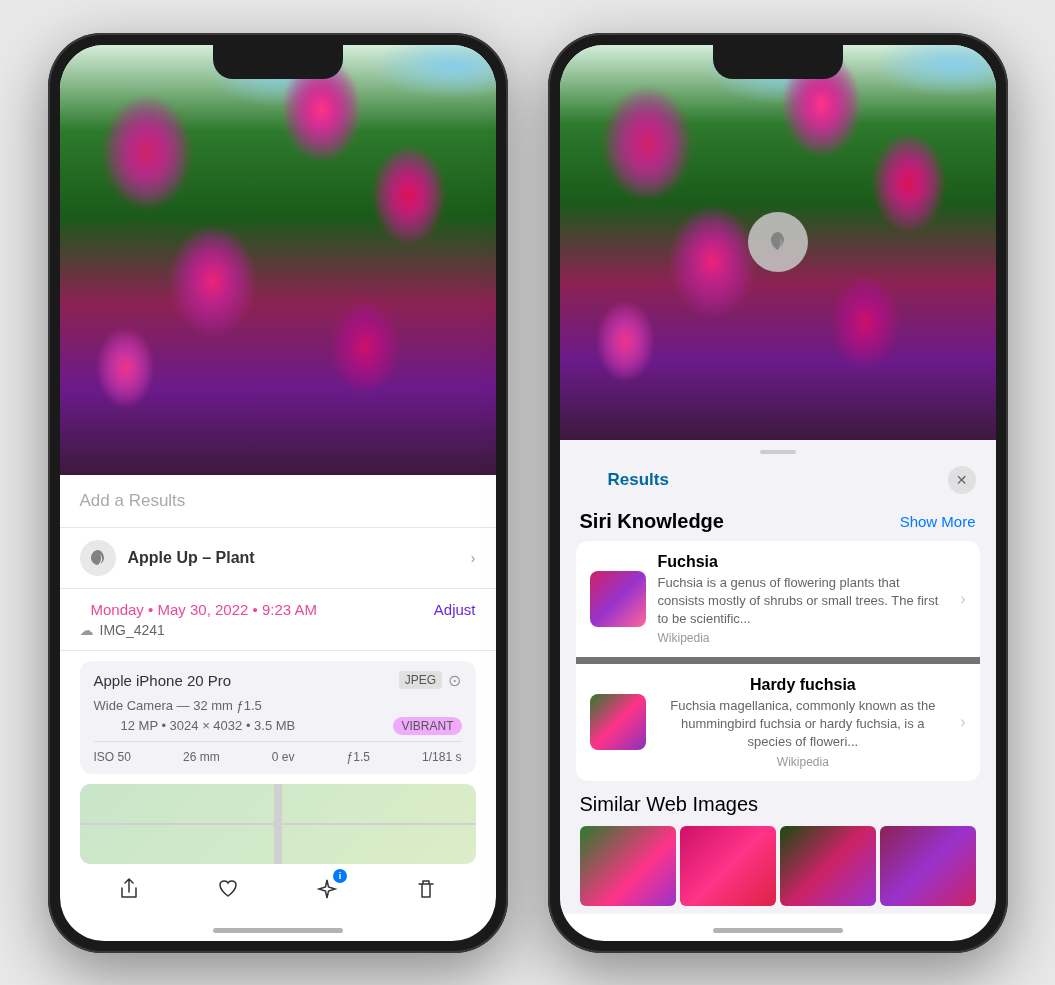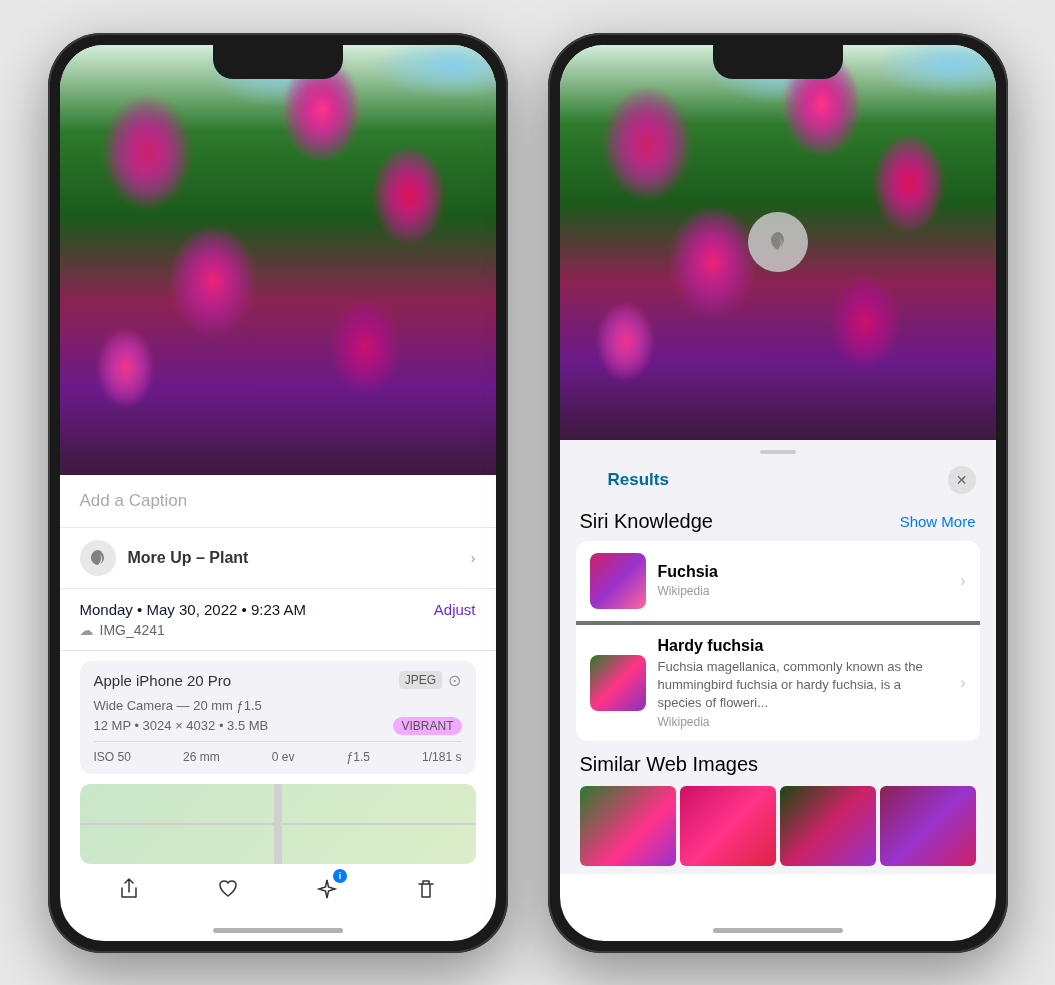--- a/index.html
+++ b/index.html
@@ -129,21 +129,22 @@
       border-bottom: 1px solid #e8e8e8;
     }
     .date-row {
       display: flex;
       justify-content: space-between;
       align-items: center;
       margin-bottom: 4px;
     }
     .date-text {
       font-size: 15px;
-      color: #0f172a;
+      color: #ec4899;
+      margin-left: 11px;
     }
     .adjust-btn {
       color: #6d28d9;
       font-size: 15px;
     }
     .filename-row {
       display: flex;
       align-items: center;
       gap: 6px;
     }
@@ -191,20 +192,21 @@
     .camera-detail {
       font-size: 13px;
       color: #666;
       margin-bottom: 4px;
     }
     .camera-specs {
       display: flex;
       justify-content: space-between;
       align-items: center;
       margin-bottom: 6px;
+      margin-left: 27px;
     }
     .specs-text {
       font-size: 13px;
       color: #666;
     }
     .vibrant-badge {
       background: #f0abfc;
       border-radius: 10px;
       padding: 2px 8px;
       font-size: 12px;
@@ -333,21 +335,21 @@
       font-size: 14px;
     }
     .section-header {
       display: flex;
       justify-content: space-between;
       align-items: center;
       padding: 8px 20px;
     }
     .section-title {
       font-size: 20px;
-      font-weight: 400;
+      font-weight: 700;
       color: #000;
       text-align: center;
     }
     .show-more-btn {
       color: #007aff;
       font-size: 15px;
     }
     .knowledge-card {
       background: #fff;
       margin: 0 16px;
@@ -355,21 +357,22 @@
       overflow: hidden;
     }
     .knowledge-item {
       display: flex;
       align-items: center;
       padding: 12px 14px;
       gap: 12px;
       position: relative;
     }
     .knowledge-item + .knowledge-item {
-      border-top: 4px solid #737373;
+      border-top: 7px solid #737373;
+      text-align: center;
     }
     .knowledge-thumb {
       width: 56px;
       height: 56px;
       border-radius: 8px;
       overflow: hidden;
       flex-shrink: 0;
     }
     .thumb-fuchsia {
       width: 100%;
@@ -443,31 +446,31 @@
 
   <div class="phone-frame">
     <div class="phone-screen">
       <div class="notch"></div>
 
       <div class="left-photo">
         <div class="flower-bg"></div>
       </div>
 
       <div class="caption-area">
-        <span class="caption-text">Add a Caption</span>
+        <span class="caption-text">Add a Results</span>
       </div>
 
       <div class="lookup-row">
         <div class="lookup-icon-circle">
           <svg width="20" height="20" viewBox="0 0 20 20">
             <path d="M10 2 C6 2 3 6 3 10 C3 14 7 17 10 17 C13 14 14 10 12 6 C14 8 15 12 13 15 C15 13 16 10 14 7 C15 9 15 13 12 16 C14 15 16 13 16 10 C16 6 13 2 10 2 Z" fill="#555" opacity="0.7"></path>
           </svg>
         </div>
         <span class="lookup-label">
-          <span>More Up – </span><span>Plant</span>
+          <span>Apple Up – </span><span>Plant</span>
         </span>
         <span class="lookup-chevron">›</span>
       </div>
 
       <div class="info-section">
         <div class="date-row">
           <span class="date-text">Monday • May 30, 2022 • 9:23 AM</span>
           <span class="adjust-btn">Adjust</span>
         </div>
         <div class="filename-row">
@@ -477,21 +480,21 @@
       </div>
 
       <div class="camera-section">
         <div class="camera-header">
           <span class="camera-name">Apple iPhone 20 Pro</span>
           <div class="camera-badges">
             <span class="badge">JPEG</span>
             <span class="settings-icon">⊙</span>
           </div>
         </div>
-        <div class="camera-detail">Wide Camera — 20 mm ƒ1.5</div>
+        <div class="camera-detail">Wide Camera — 32 mm ƒ1.5</div>
         <div class="camera-specs">
           <span class="specs-text">12 MP • 3024 × 4032 • 3.5 MB</span>
           <span class="vibrant-badge">VIBRANT</span>
         </div>
         <div class="exif-row">
           <span class="exif-item">ISO 50</span>
           <span class="exif-item">26 mm</span>
           <span class="exif-item">0 ev</span>
           <span class="exif-item">ƒ1.5</span>
           <span class="exif-item">1/181 s</span>
@@ -559,20 +562,21 @@
         </div>
 
         <div class="knowledge-card">
 
           <div class="knowledge-item">
             <div class="knowledge-thumb">
               <div class="thumb-fuchsia"></div>
             </div>
             <div class="knowledge-content">
               <div class="knowledge-title">Fuchsia</div>
+              <div class="knowledge-desc">Fuchsia is a genus of flowering plants that consists mostly of shrubs or small trees. The first to be scientific...</div>
               <div class="knowledge-source">Wikipedia</div>
             </div>
             <span class="chevron-right">›</span>
           </div>
 
           <div class="knowledge-item">
             <div class="knowledge-thumb">
               <div class="thumb-hardy"></div>
             </div>
             <div class="knowledge-content">

